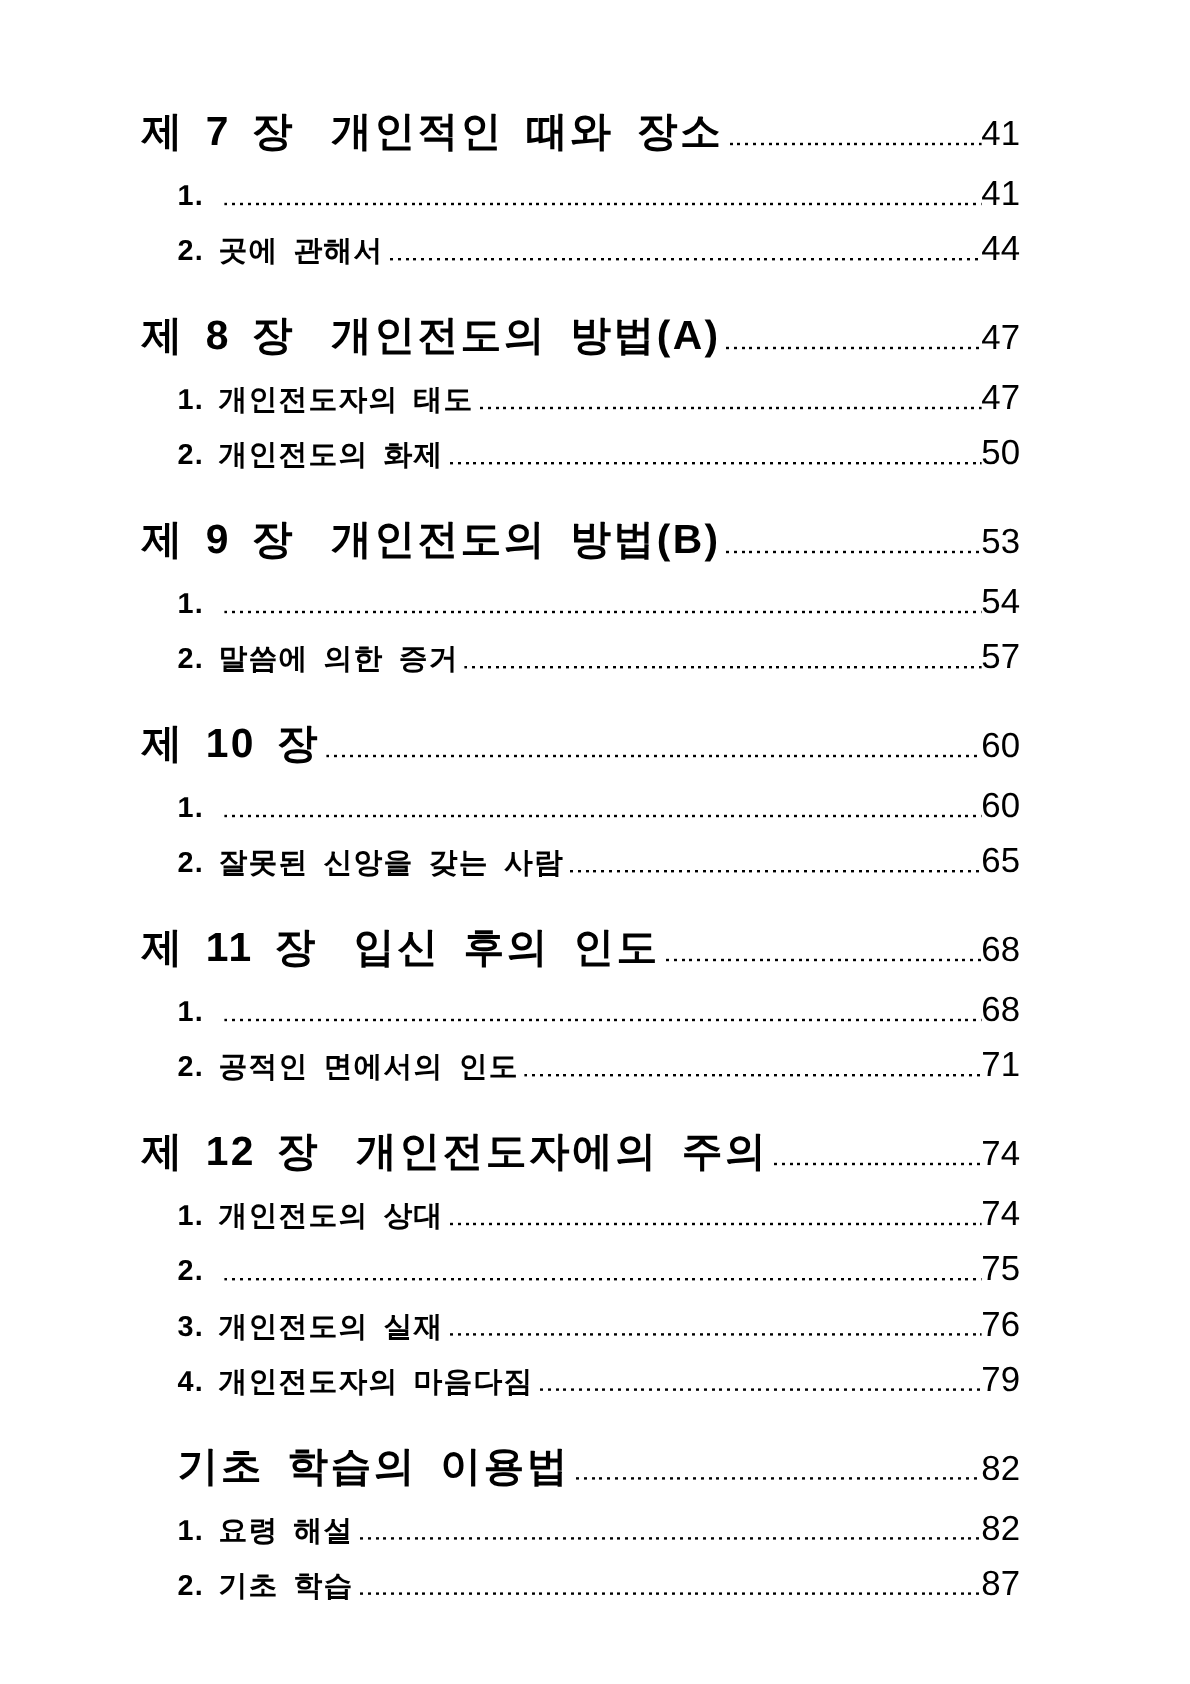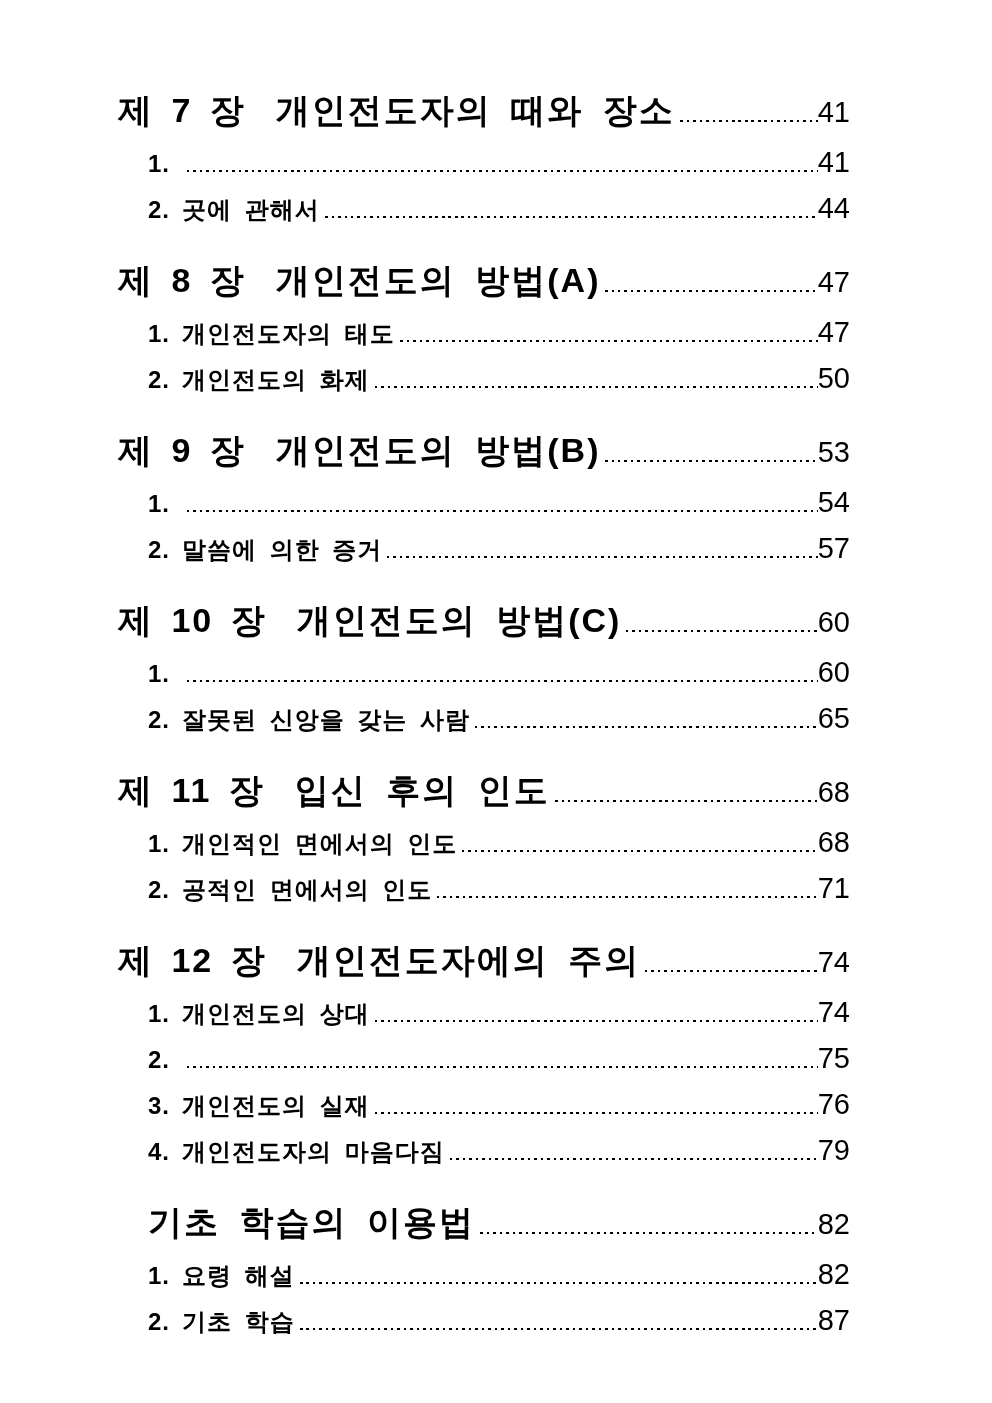--- a/index.html
+++ b/index.html
@@ -69,21 +69,21 @@
   .toc-entry-row .page-number { font-size: 29px; }
 </style>
 </head>
 <body>
 
 <main class="page">
   <div>
   <section class="toc-section">
     <div class="chapter-heading-row">
       <span class="chapter-label">제 7 장</span>
-      <span class="chapter-title">개인전도자의 때와 장소</span>
+      <span class="chapter-title">개인적인 때와 장소</span>
       <span class="dot-leader"></span>
       <span class="page-number">41</span>
     </div>
     <div class="toc-entries">
   <div class="toc-entry-row">
     <span class="entry-number">1.</span>
     <span class="dot-leader"></span>
     <span class="page-number">41</span>
   </div>
 
@@ -139,21 +139,20 @@
     <span class="entry-title">말씀에 의한 증거</span>
     <span class="dot-leader"></span>
     <span class="page-number">57</span>
   </div>
 </div>
   </section>
 
   <section class="toc-section">
     <div class="chapter-heading-row">
       <span class="chapter-label">제 10 장</span>
-      <span class="chapter-title">개인전도의 방법(C)</span>
       <span class="dot-leader"></span>
       <span class="page-number">60</span>
     </div>
     <div class="toc-entries">
   <div class="toc-entry-row">
     <span class="entry-number">1.</span>
     <span class="dot-leader"></span>
     <span class="page-number">60</span>
   </div>
 
@@ -169,21 +168,20 @@
   <section class="toc-section">
     <div class="chapter-heading-row">
       <span class="chapter-label">제 11 장</span>
       <span class="chapter-title">입신 후의 인도</span>
       <span class="dot-leader"></span>
       <span class="page-number">68</span>
     </div>
     <div class="toc-entries">
   <div class="toc-entry-row">
     <span class="entry-number">1.</span>
-    <span class="entry-title">개인적인 면에서의 인도</span>
     <span class="dot-leader"></span>
     <span class="page-number">68</span>
   </div>
 
   <div class="toc-entry-row">
     <span class="entry-number">2.</span>
     <span class="entry-title">공적인 면에서의 인도</span>
     <span class="dot-leader"></span>
     <span class="page-number">71</span>
   </div>

